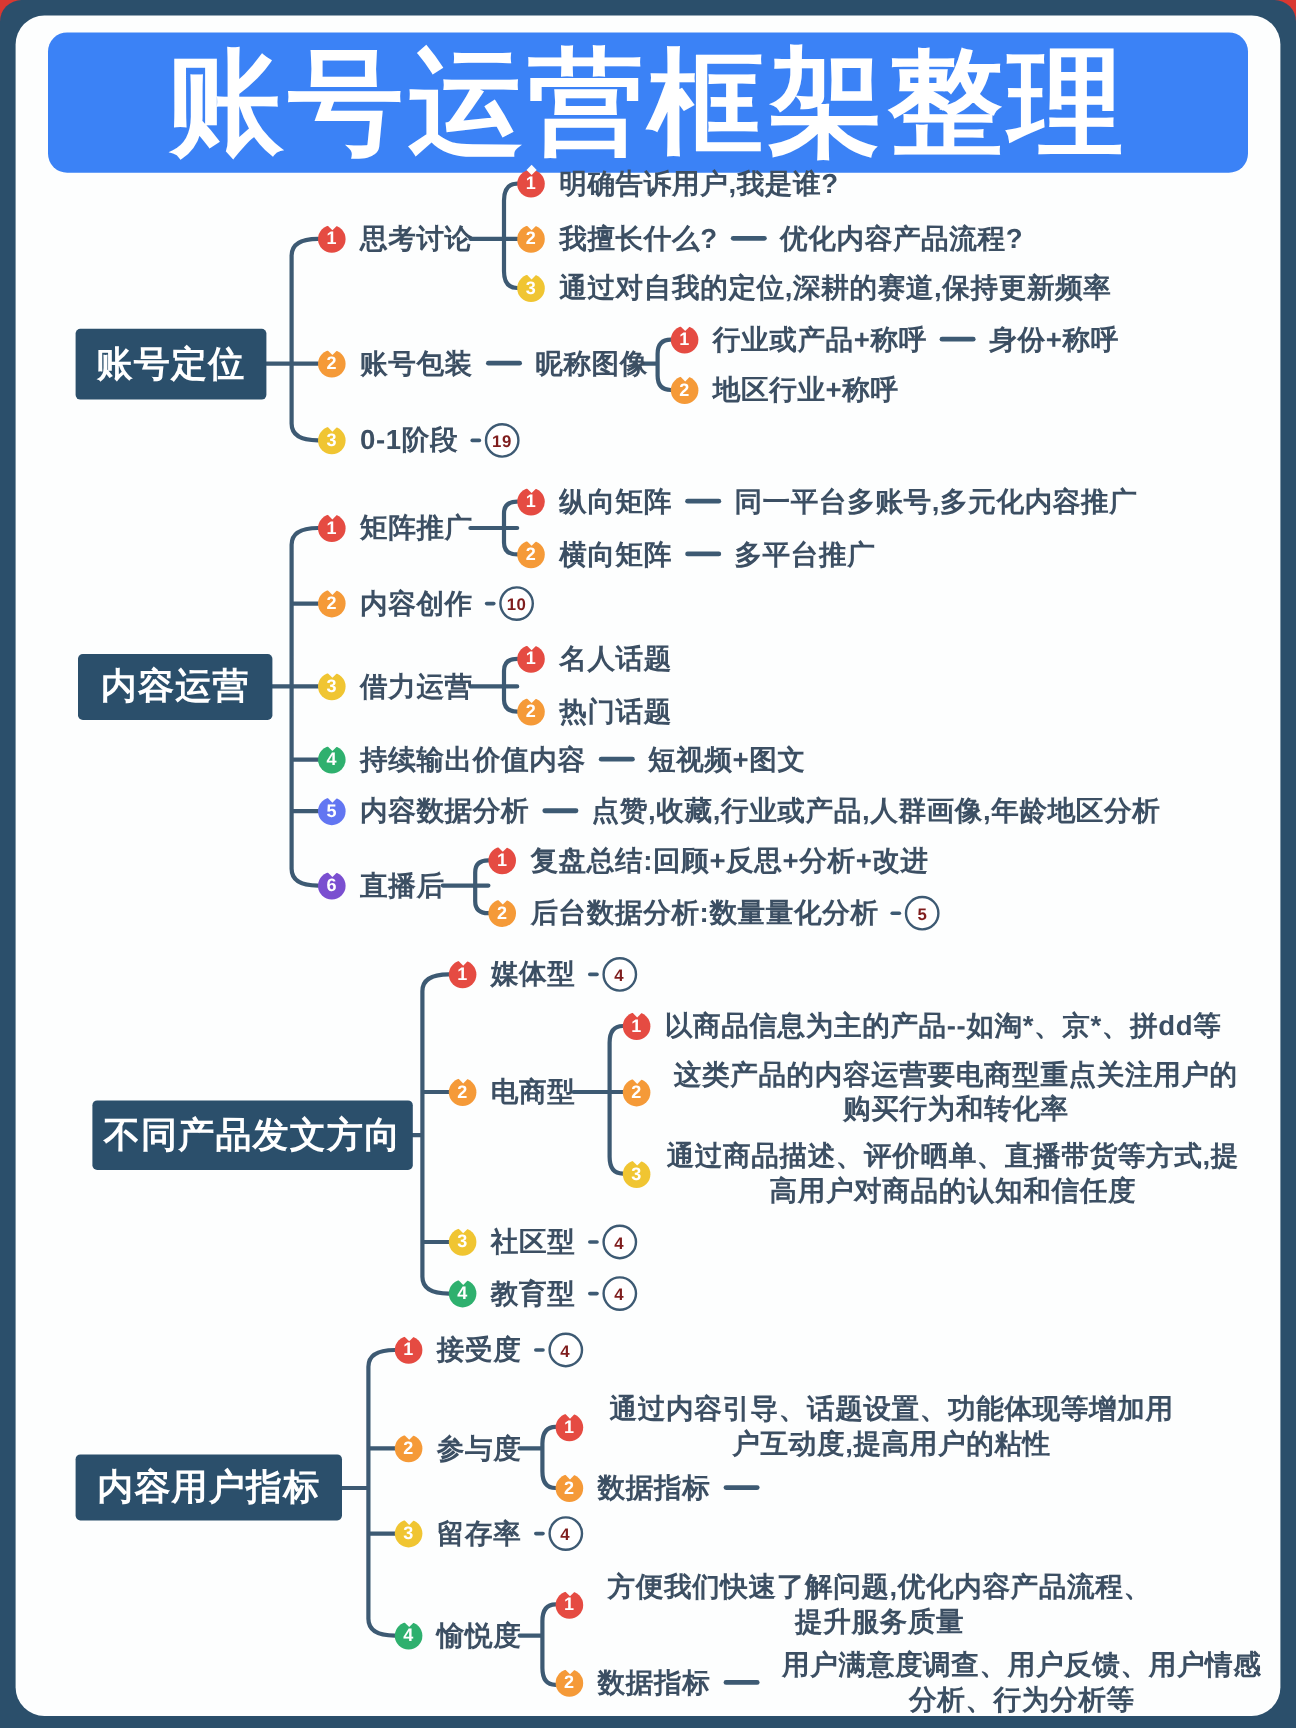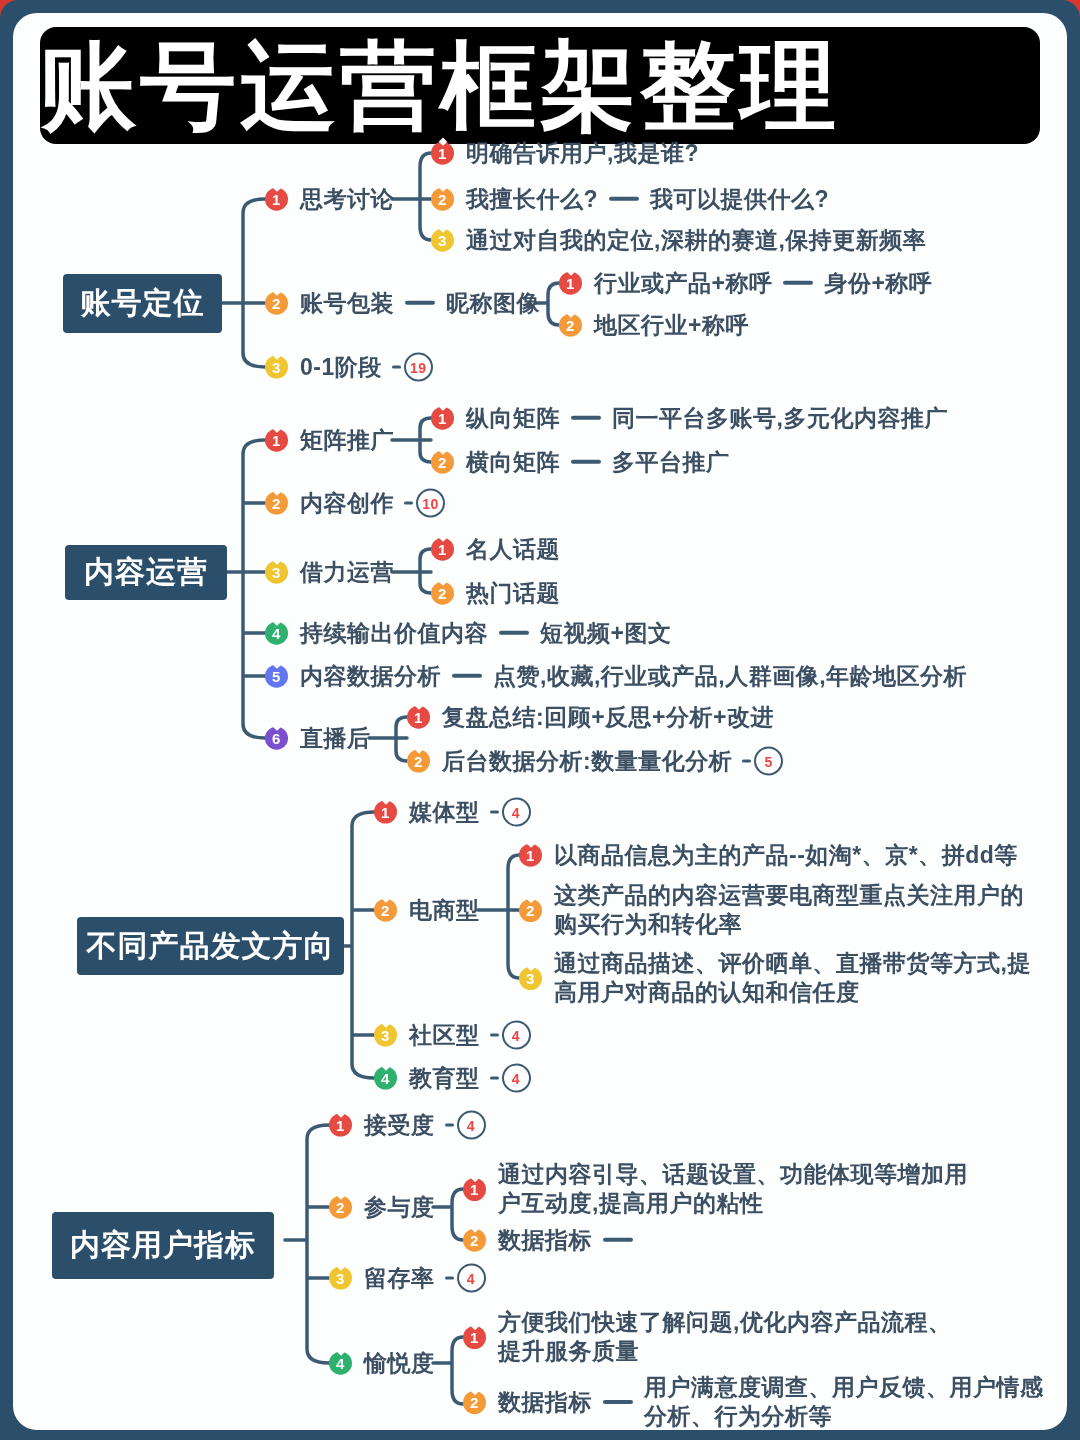--- a/index.html
+++ b/index.html
@@ -12,41 +12,41 @@
   .blue-layer{
     position:absolute;left:0;top:0;width:1080px;height:1440px;
     background:#2b4f6b;border-radius:18px 18px 0 0;
   }
   .card{
     position:absolute;left:13px;top:13px;width:1054px;height:1417px;
     background:#fdfefe;border-radius:24px;
   }
   .banner{
     position:absolute;left:40px;top:27px;width:1000px;height:117px;
-    background:#000000;border-radius:16px;
-    display:flex;align-items:center;
+    background:#3b82f6;border-radius:16px;
+    display:flex;align-items:center;justify-content:center;font-family:Liberation Serif, serif;
   }
   .banner span{
     color:#ffffff;font-size:96px;font-weight:900;letter-spacing:4px;
     line-height:1;white-space:nowrap;
   }
   .secbox{
     position:absolute;background:#2b4f6b;border-radius:4px;
     display:flex;align-items:center;justify-content:center;
     color:#ffffff;font-size:30px;font-weight:800;letter-spacing:1px;
     white-space:nowrap;
   }
   svg.wires{position:absolute;left:0;top:0;pointer-events:none;}
   .wires path{fill:none;stroke:#3d5a73;stroke-width:3.5;stroke-linecap:round;}
   .node{
     position:absolute;transform:translateY(-50%);
     display:flex;align-items:center;white-space:nowrap;
     color:#3c4f63;font-size:23px;font-weight:600;letter-spacing:0.5px;
   }
-  .txt{line-height:1.25;}
+  .txt{line-height:1.25;text-align:center;}
   .wrap{white-space:normal;line-height:29px;}
   .badge{
     width:23px;height:23px;border-radius:50%;flex-shrink:0;
     display:flex;align-items:center;justify-content:center;
     color:#ffffff;font-size:15px;font-weight:700;
     margin-right:12px;position:relative;
   }
   .badge::before{
     content:"";position:absolute;top:-3px;left:50%;
     width:6px;height:6px;background:#fdfefe;
@@ -63,21 +63,21 @@
     margin:0 11px;flex-shrink:0;
   }
   .cdash{
     width:9px;height:3px;background:#3d5a73;border-radius:2px;
     margin:0 3px 0 10px;flex-shrink:0;
   }
   .count{
     width:25px;height:25px;border-radius:50%;flex-shrink:0;
     border:2.5px solid #3d5a73;background:#ffffff;
     display:flex;align-items:center;justify-content:center;
-    color:#ef4444;font-size:14px;font-weight:700;
+    color:#7f1d1d;font-size:14px;font-weight:700;
   }
 </style>
 </head>
 <body>
 
 <div class="blue-layer"></div>
 <div class="card"></div>
 
 <div class="banner">
   <span>账号运营框架整理</span>
@@ -97,35 +97,35 @@
            M478 910 H508 M519 855 Q508 855 508 869 L508 964 Q508 978 519 978 M508 910 H519"></path>
   <path d="M285 1240 H307 M329 1125 Q307 1125 307 1139 L307 1349 Q307 1363 329 1363
            M307 1207 H329 M307 1278 H329
            M433 1207 H452 M463 1189 Q452 1189 452 1203 L452 1226 Q452 1240 463 1240
            M433 1363 H452 M463 1337 Q452 1337 452 1351 L452 1390 Q452 1404 463 1404"></path>
 </svg>
 
 <div class="secbox" style="left:63px;top:274px;width:159px;height:59px">账号定位</div>
 <div class="secbox" style="left:65px;top:545px;width:162px;height:55px">内容运营</div>
 <div class="secbox" style="left:77px;top:917px;width:267px;height:58px">不同产品发文方向</div>
-<div class="secbox" style="left:52px;top:1212px;width:222px;height:67px">内容用户指标</div>
+<div class="secbox" style="left:63px;top:1212px;width:222px;height:55px">内容用户指标</div>
 
 <div class="node" style="left:265px;top:199px">
   <span class="badge b1">1</span>
   <span class="txt">思考讨论</span>
 </div>
 <div class="node" style="left:431px;top:153px">
   <span class="badge b1">1</span>
   <span class="txt">明确告诉用户,我是谁?</span>
 </div>
 <div class="node" style="left:431px;top:199px">
   <span class="badge b2">2</span>
   <span class="txt">我擅长什么?</span>
   <span class="link"></span>
-  <span class="txt">我可以提供什么?</span>
+  <span class="txt">优化内容产品流程?</span>
 </div>
 <div class="node" style="left:431px;top:240px">
   <span class="badge b3">3</span>
   <span class="txt">通过对自我的定位,深耕的赛道,保持更新频率</span>
 </div>
 <div class="node" style="left:265px;top:303px">
   <span class="badge b2">2</span>
   <span class="txt">账号包装</span>
   <span class="link"></span>
   <span class="txt">昵称图像</span>

